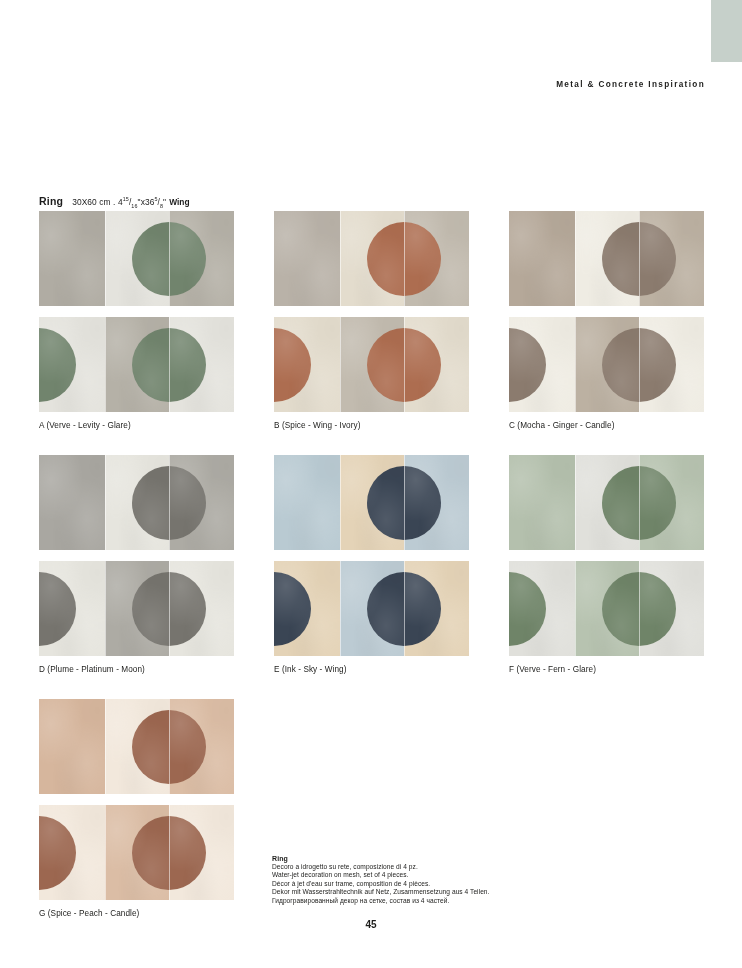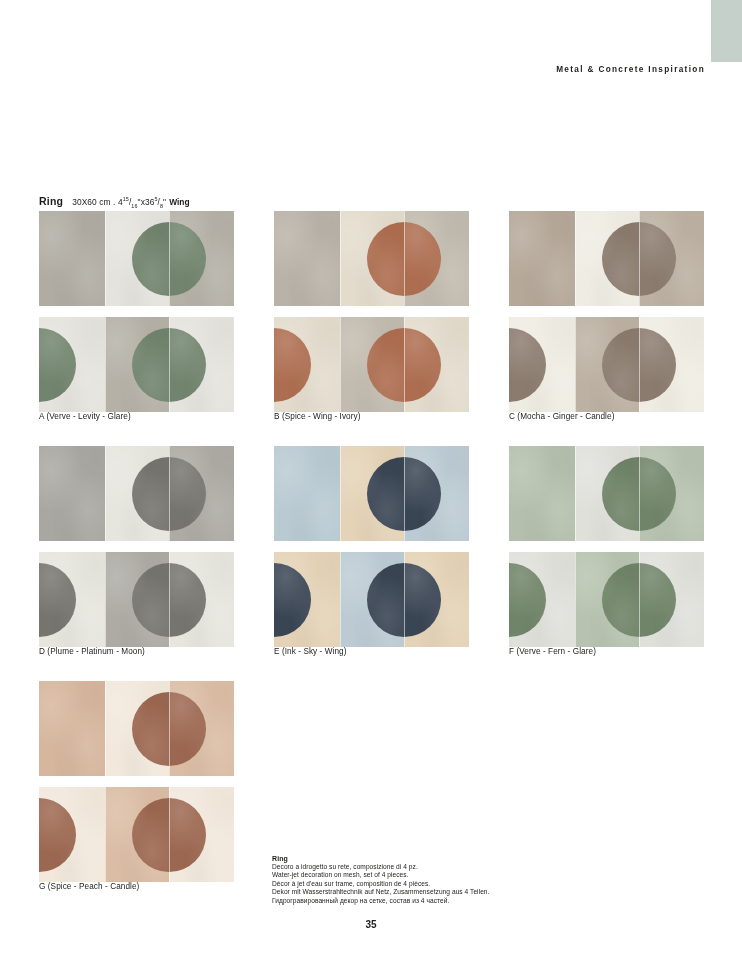--- a/index.html
+++ b/index.html
@@ -20,21 +20,21 @@
   #color-tab {
     position: absolute;
     top: 0;
     left: 711px;
     width: 31px;
     height: 62px;
     background: #c6d0ca;
   }
   #header-title {
     position: absolute;
-    top: 65px;
+    top: 80px;
     right: 37px;
     font-size: 8.2px;
     letter-spacing: 1.35px;
     font-weight: 700;
     color: #1d1d1b;
     white-space: nowrap;
   }
 
   
   #series-heading {
@@ -108,20 +108,21 @@
     width: 1px;
     background: rgba(255,255,255,.55);
     z-index: 3;
   }
   .circ {
     position: absolute;
     border-radius: 50%;
     z-index: 2;
   }
   .caption {
+    margin-top: 9px;
     font-size: 8.2px;
     letter-spacing: .08px;
     color: #1d1d1b;
     white-space: nowrap;
   }
 
   
   .tex {
     position: absolute;
     inset: 0;
@@ -447,13 +448,13 @@
 
 <div id="description">
   <div class="desc-title">Ring</div>
   <div class="desc-line">Decoro a idrogetto su rete, composizione di 4 pz.</div>
   <div class="desc-line">Water-jet decoration on mesh, set of 4 pieces.</div>
   <div class="desc-line">Décor à jet d'eau sur trame, composition de 4 pièces.</div>
   <div class="desc-line">Dekor mit Wasserstrahltechnik auf Netz, Zusammensetzung aus 4 Teilen.</div>
   <div class="desc-line">Гидрогравированный декор на сетке, состав из 4 частей.</div>
 </div>
 
-<div id="page-number">35</div>
+<div id="page-number">45</div>
 
 </body></html>

